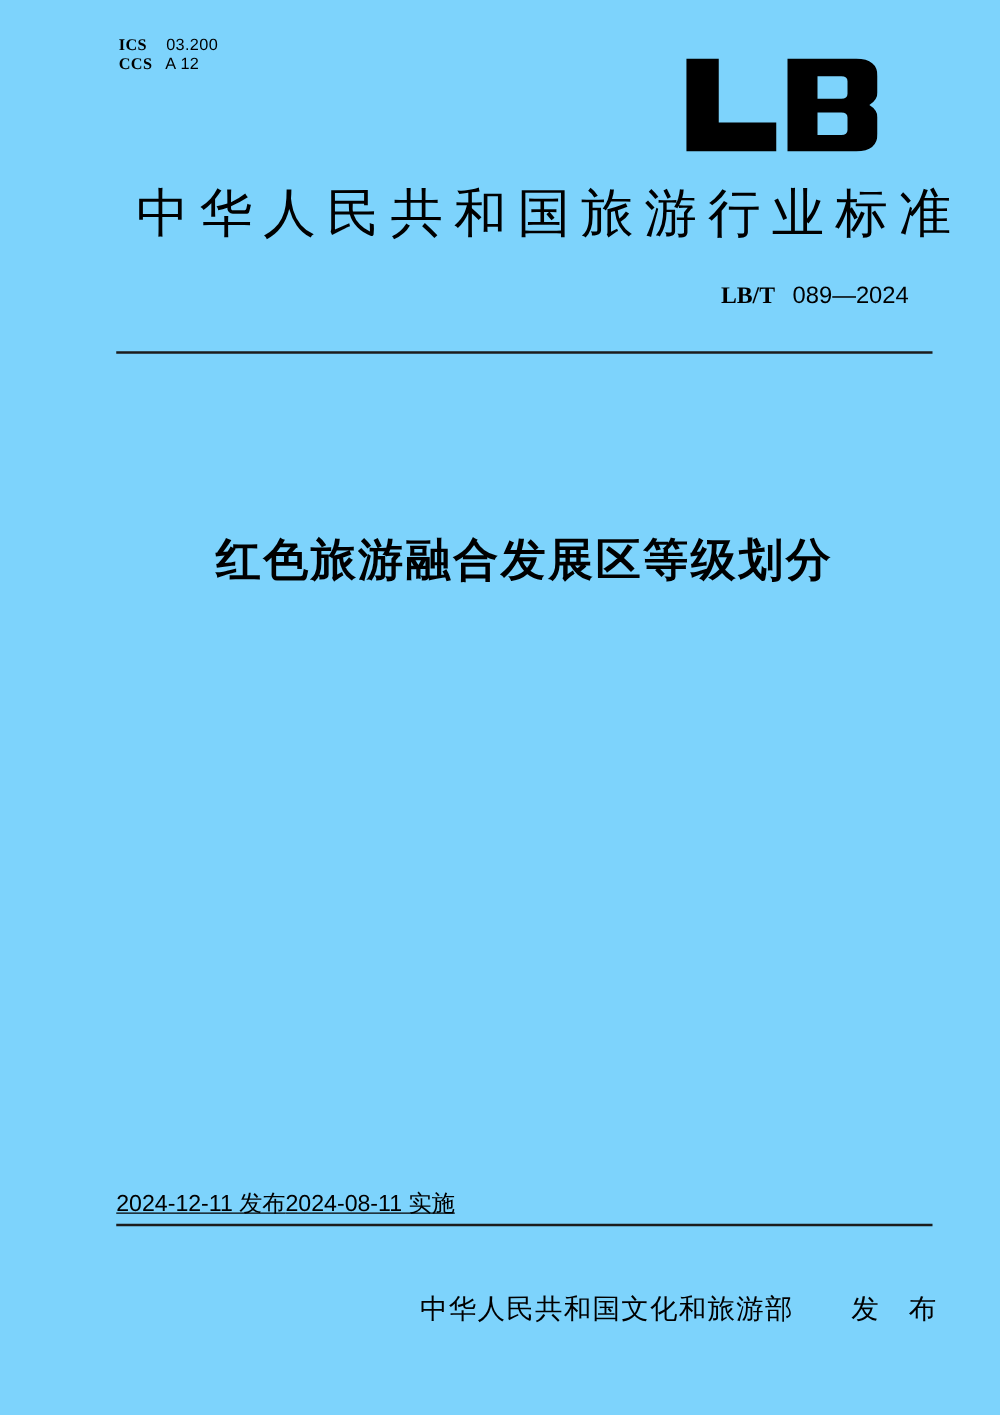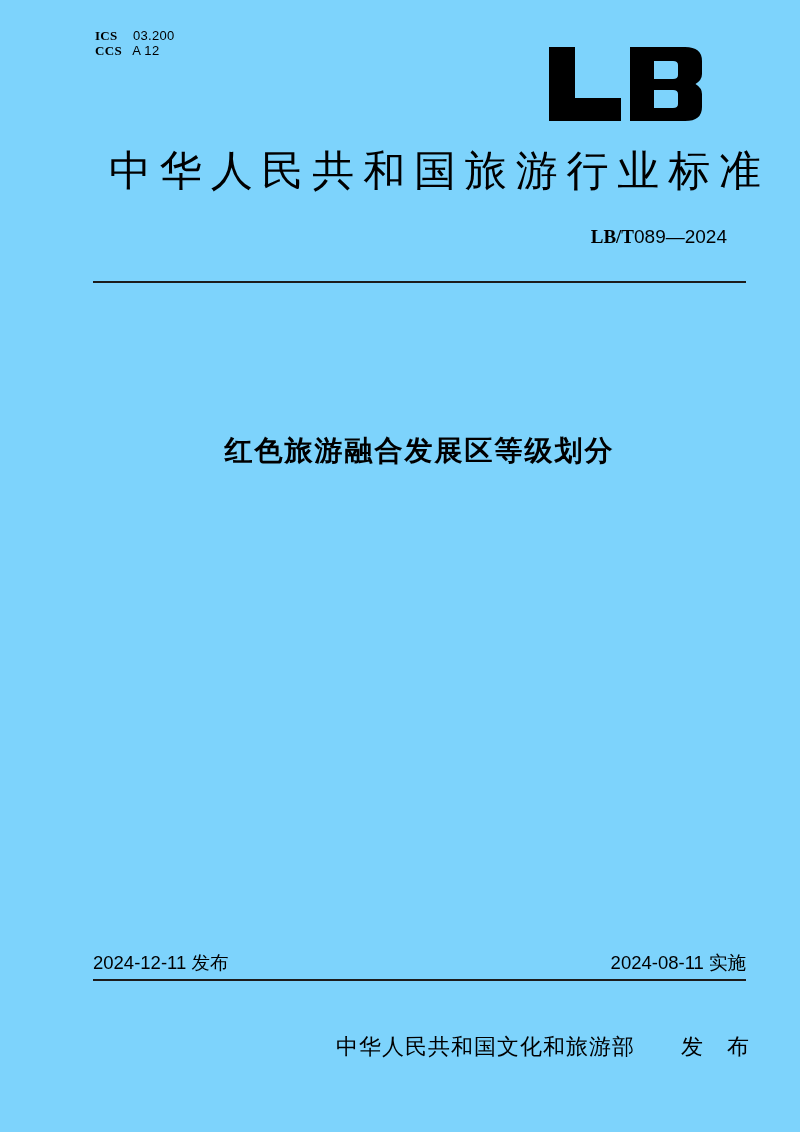--- a/index.html
+++ b/index.html
@@ -68,21 +68,21 @@
     position: absolute;
     right: 73px;
     top: 225px;
     font-size: 19px;
     line-height: 24px;
     white-space: nowrap;
   }
   .standard-number .code-prefix {
     font-family: "Liberation Serif", serif;
     font-weight: bold;
-    margin-right: 0;
+    margin-right: 14px;
   }
   .standard-number .code-number {
     font-family: "Liberation Sans", sans-serif;
   }
 
   .rule {
     position: absolute;
     left: 93px;
     width: 653px;
     height: 2px;
@@ -91,25 +91,26 @@
   .rule-top { top: 281px; }
   .rule-bottom { top: 979px; }
 
   
   .doc-title-zh {
     position: absolute;
     left: 93px;
     top: 430px;
     width: 653px;
     text-align: center;
-    font-size: 28px;
+    font-size: 36px;
     line-height: 42px;
     font-weight: bold;
     letter-spacing: 2px;
     white-space: nowrap;
+    font-family: Liberation Mono, monospace;
   }
   .doc-title-en {
     position: absolute;
     left: 50px;
     top: 500px;
     width: 700px;
     text-align: center;
     font-family: "Liberation Serif", serif;
     font-weight: bold;
     font-size: 17.5px;
@@ -117,23 +118,23 @@
     white-space: nowrap;
   }
 
   
   .dates-row {
     position: absolute;
     left: 93px;
     top: 951px;
     width: 653px;
     display: flex;
-    justify-content: space-between;
     font-size: 18.5px;
     line-height: 24px;
+    text-decoration: underline;
   }
   .date-item { white-space: nowrap; }
 
   
   .publisher {
     position: absolute;
     left: 50px;
     top: 1033px;
     width: 700px;
     text-align: right;

